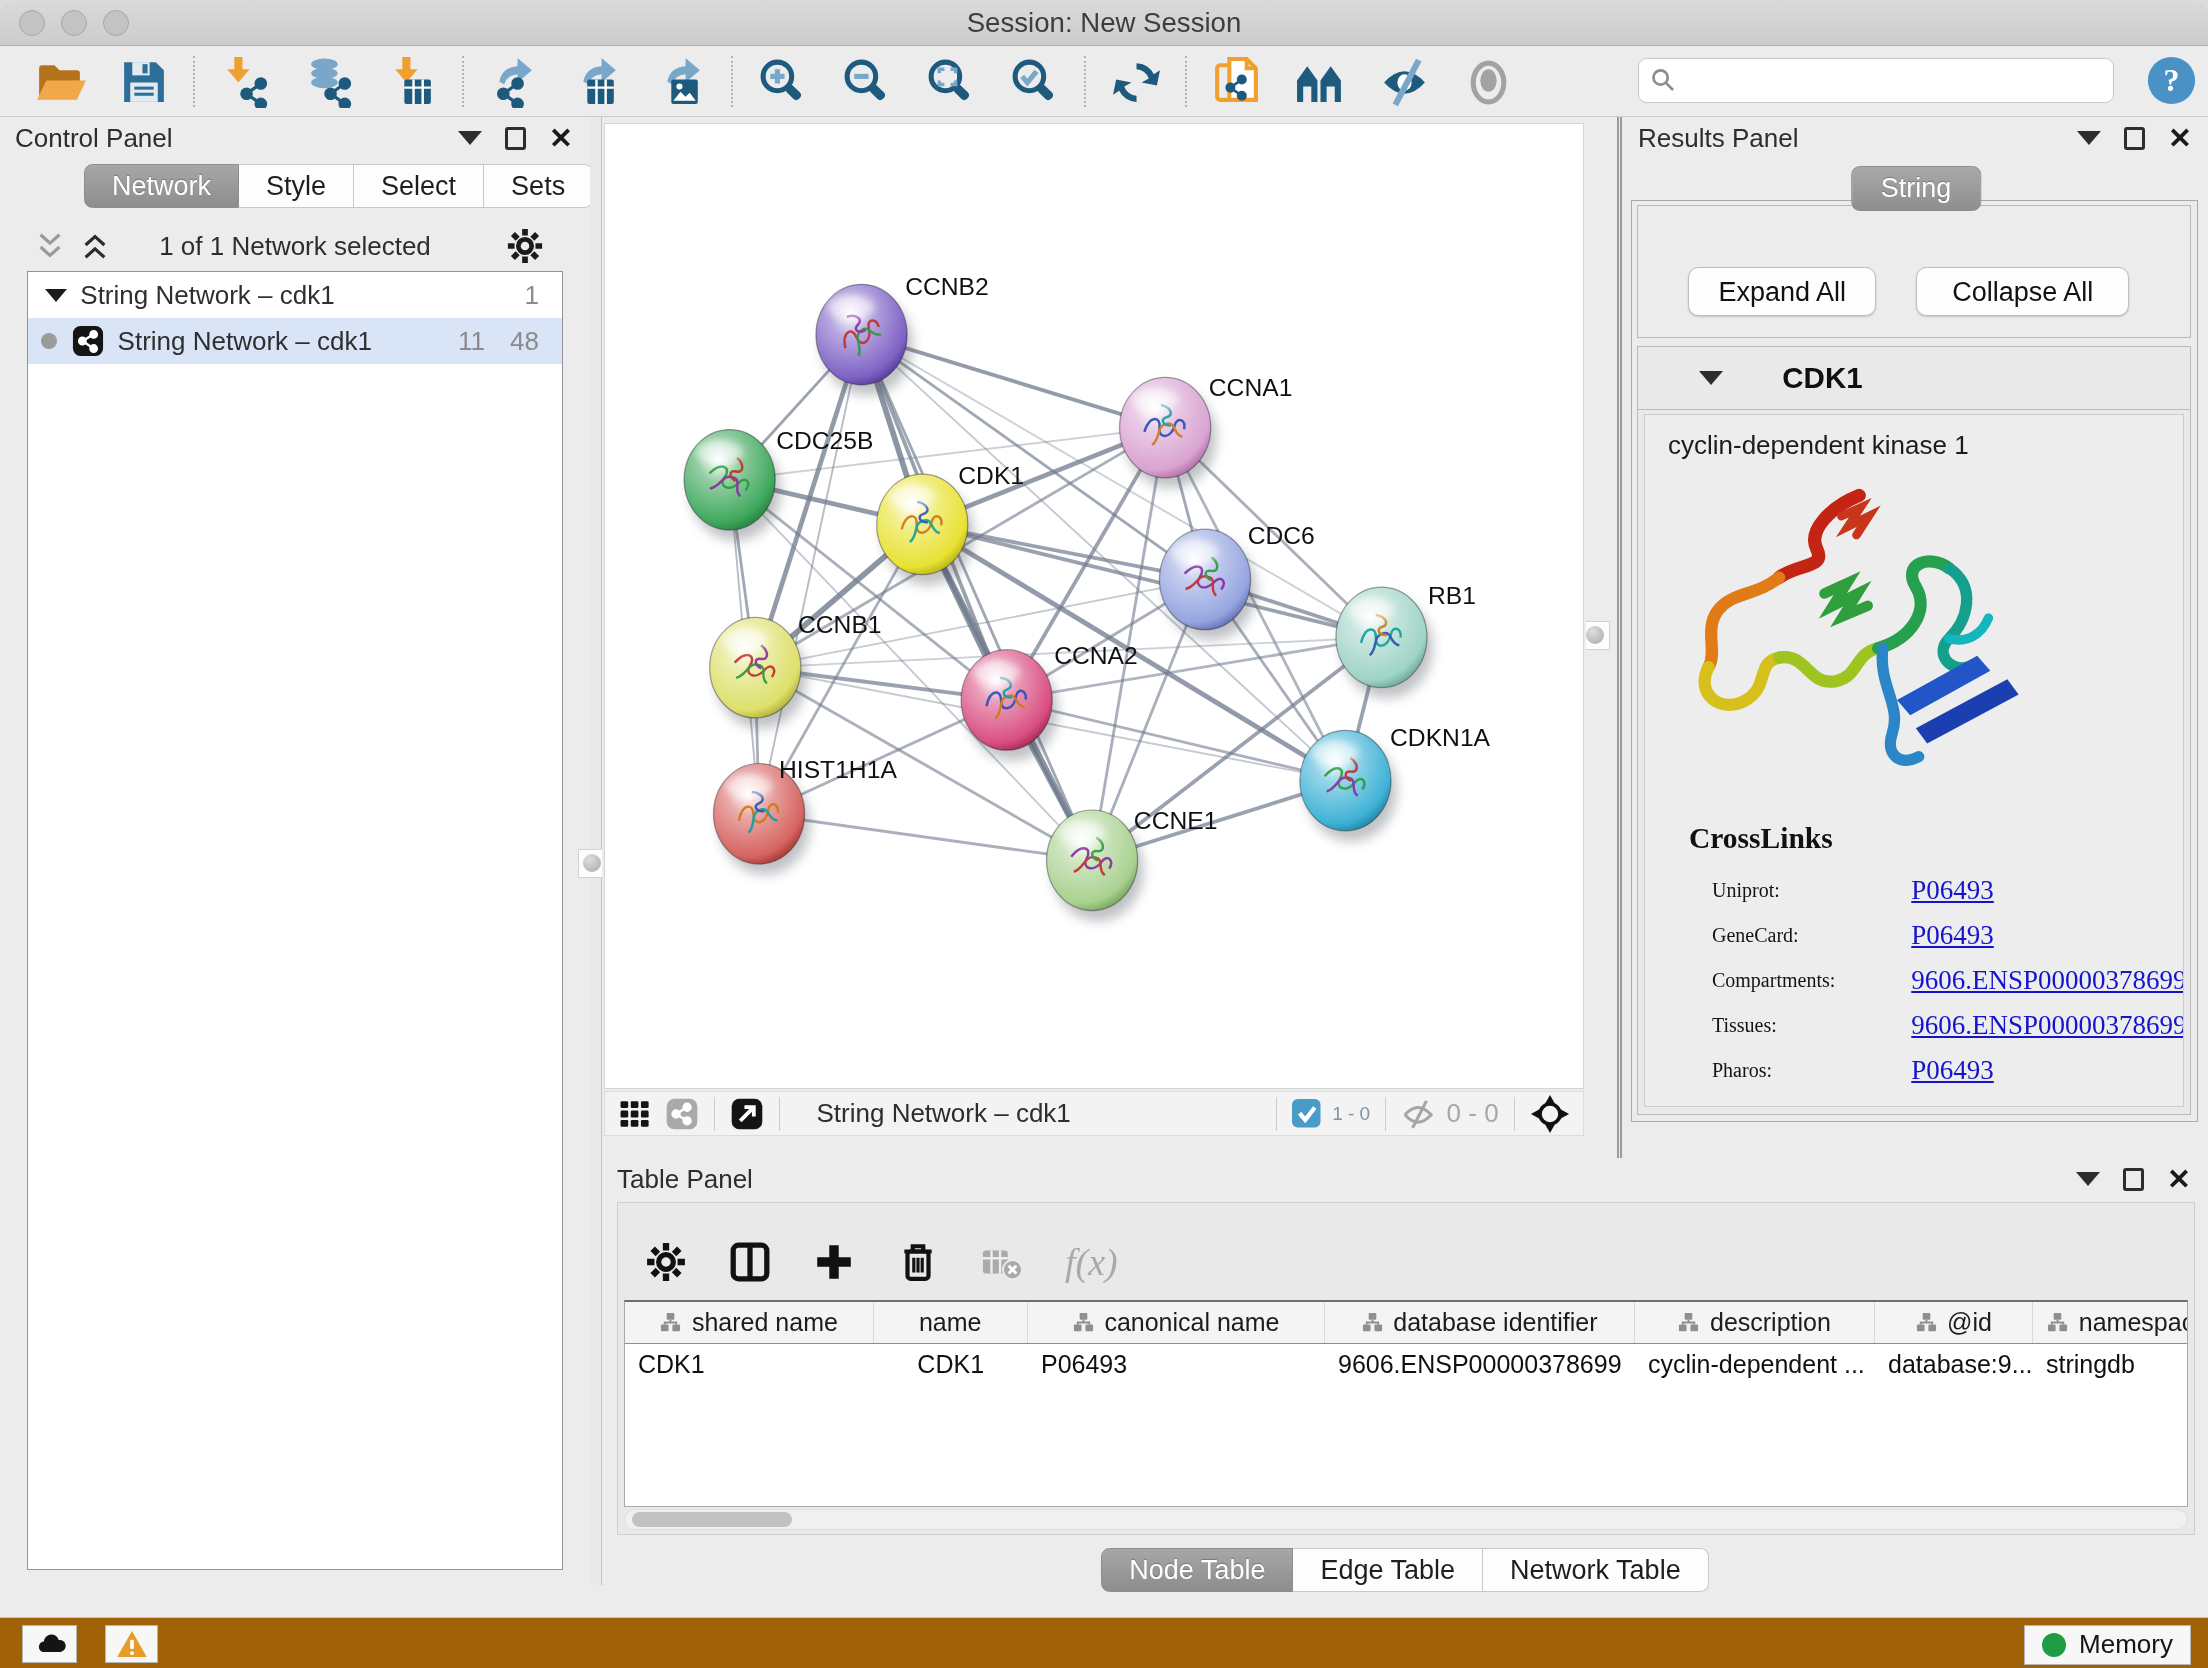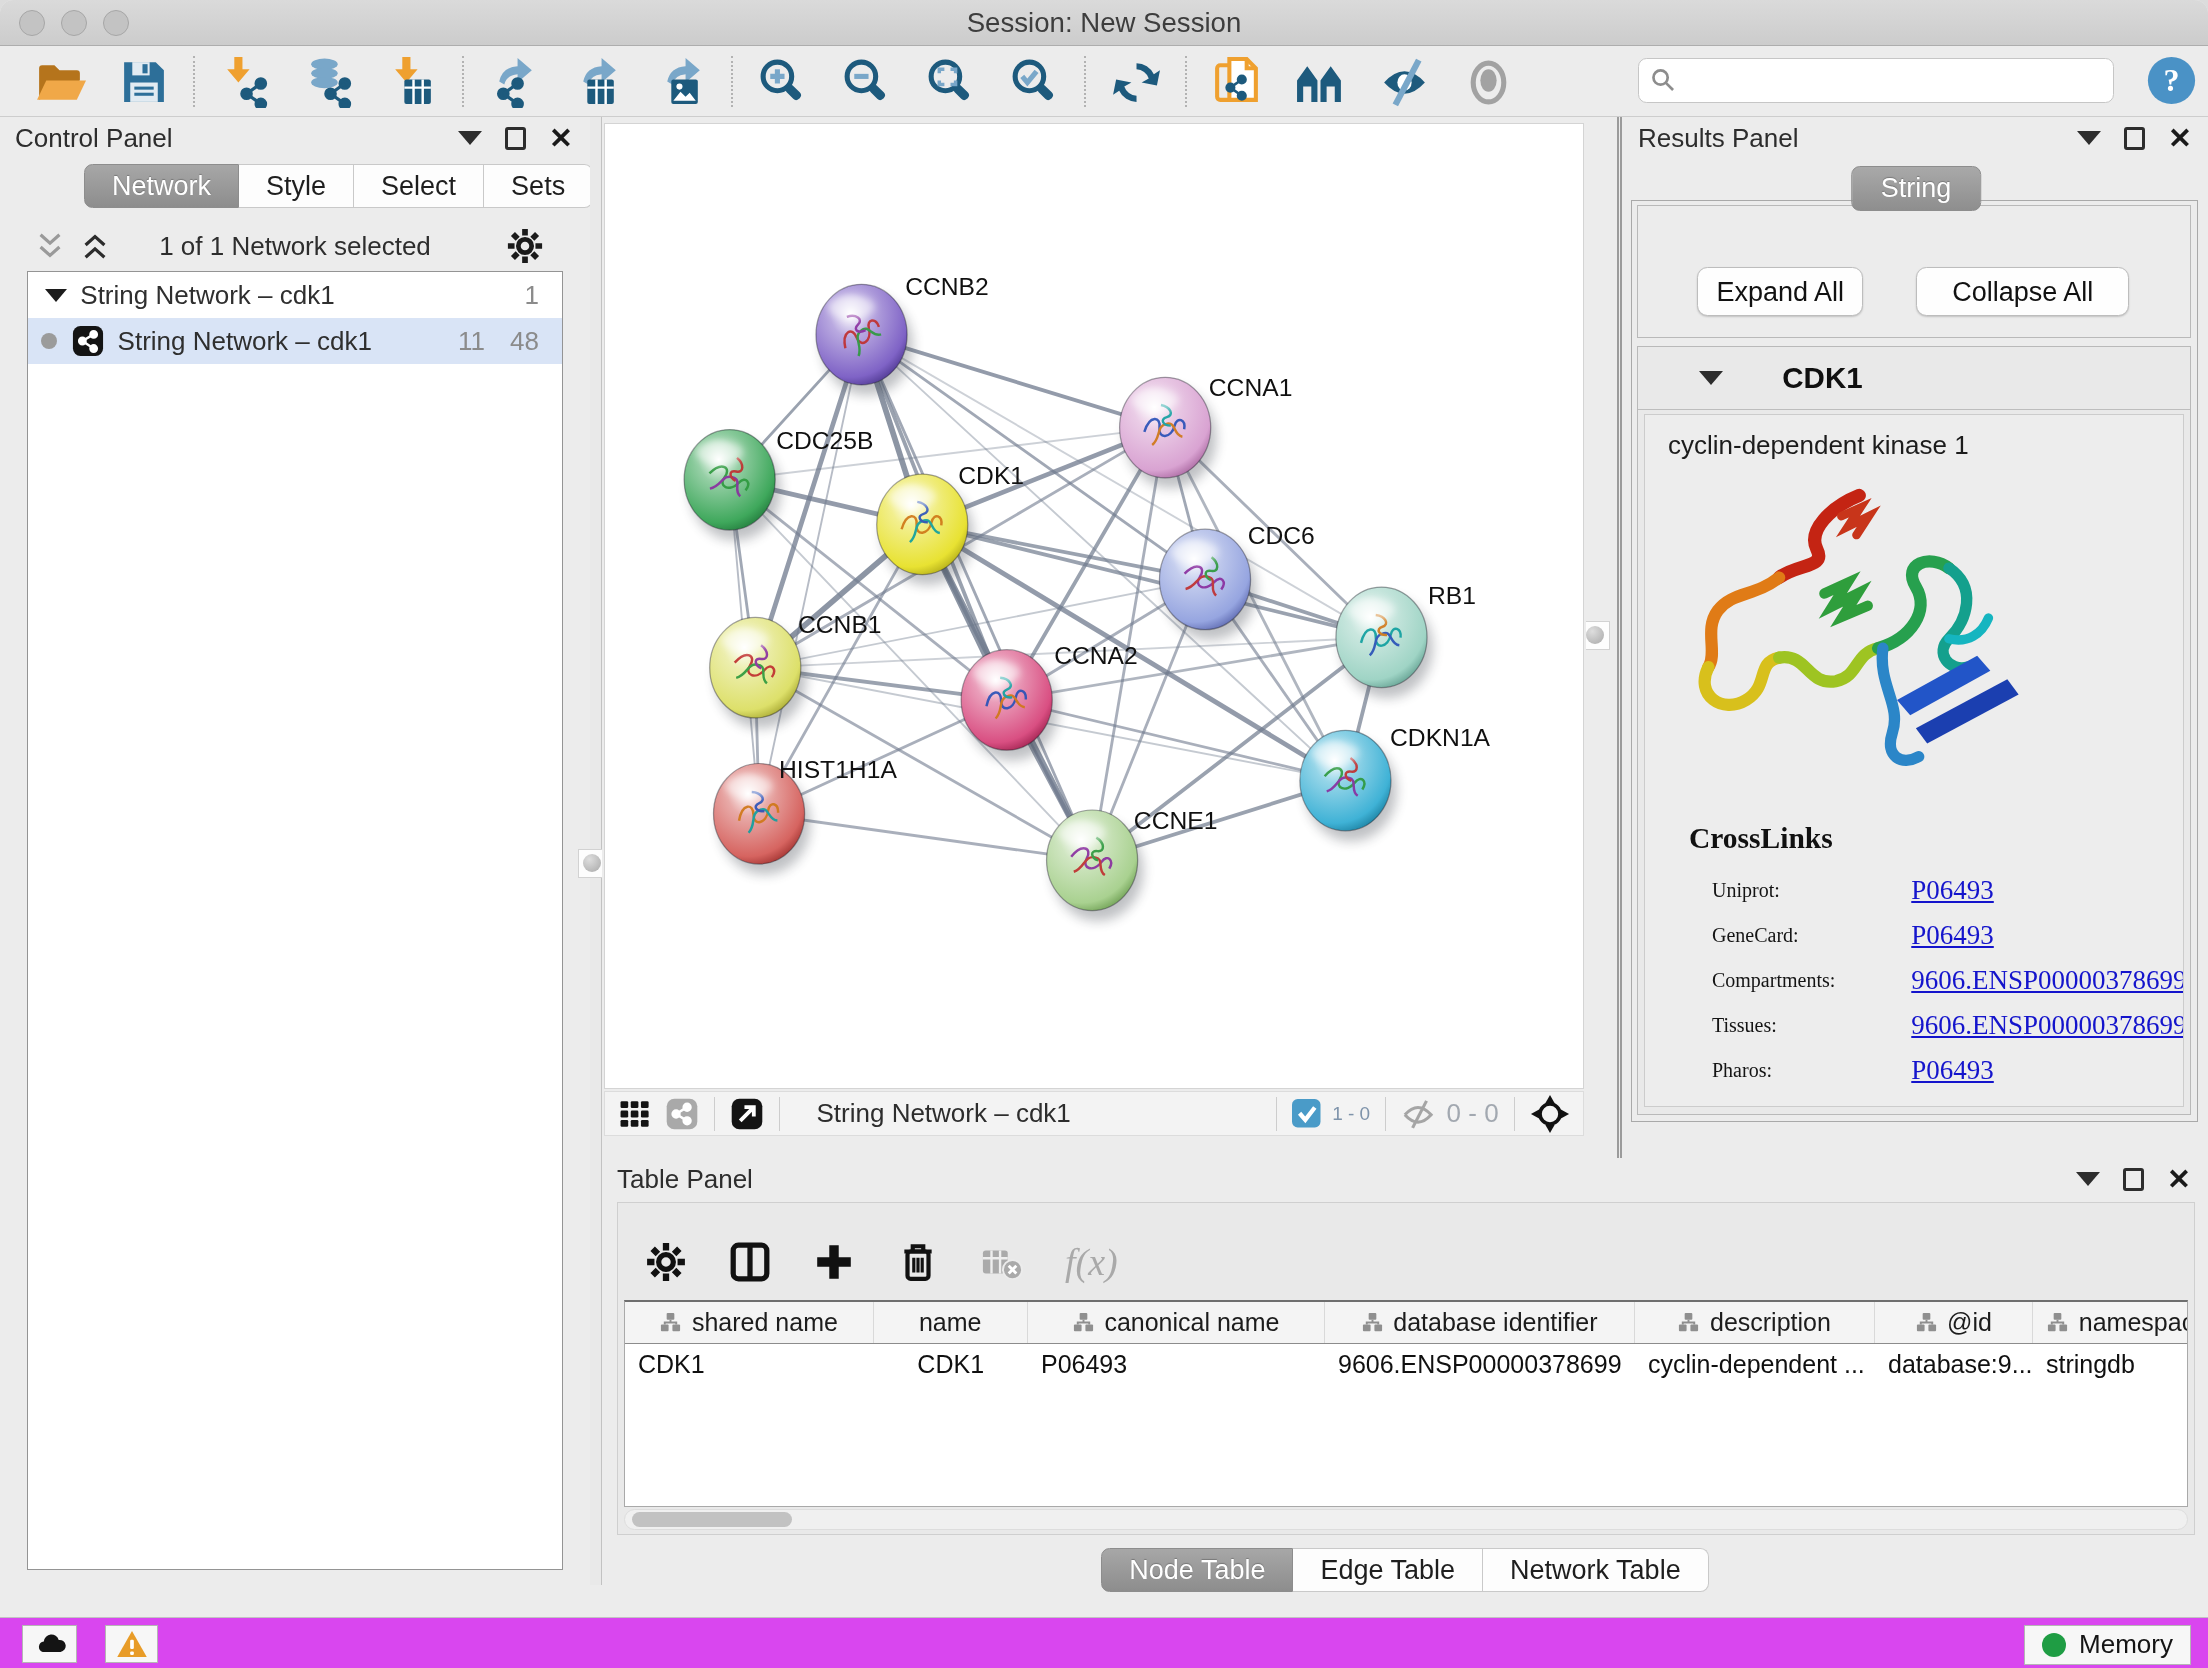--- a/index.html
+++ b/index.html
@@ -98,21 +98,21 @@
   .tp-hcell { display:flex; align-items:center; justify-content:center; gap:9.5px; font-size:25px; color:#1c1c1c; border-right:1px solid #d9d9d9; overflow:hidden; flex:none; }
   .tp-hcell svg { width:23px; height:23px; flex:none; }
   .tp-drow { display:flex; height:40px; align-items:center; }
   .tp-dcell { font-size:25px; color:#101010; padding-left:13.3px; overflow:hidden; white-space:nowrap; flex:none; }
   .tp-dcell.center { text-align:center; padding-left:0; }
   .tp-scroll { position:absolute; left:5.7px; right:5.7px; bottom:3.8px; height:21px; background:#f0f0f0; border:1px solid #dddddd; border-radius:10.5px; }
   .tp-thumb { position:absolute; left:7.6px; top:1.9px; width:160px; height:15px; background:#c2c2c2; border-radius:7.6px; }
   .tp-tabs { position:absolute; left:0; right:0; top:390px; display:flex; justify-content:center; }
 
   
-  .statusbar { position:absolute; left:0; bottom:0; right:0; height:51px; background:#d946ef; border-top:1px solid #c2c2c2; }
+  .statusbar { position:absolute; left:0; bottom:0; right:0; height:51px; background:#a16207; border-top:1px solid #c2c2c2; }
   .sb-btn { position:absolute; top:6.7px; height:38px; background:#f7f7f7; border:1.9px solid #b5b5b5; display:flex; align-items:center; justify-content:center; }
   .sb-btn svg { width:32px; height:32px; }
   .memory-btn { position:absolute; right:17px; top:6.7px; height:40px; padding:0 17px; background:#f7f7f7; border:1.9px solid #b5b5b5; display:flex; align-items:center; gap:13.3px; font-size:26px; color:#141414; }
   .mem-dot { width:24px; height:24px; border-radius:50%; }
 </style>
 </head>
 <body>
 
 <div class="window">
 
@@ -654,21 +654,21 @@
       <span class="panel-title">Results Panel</span>
       <span class="panel-ctrls">
         <span class="tri-down"></span>
         <span class="float-box"></span>
         <span class="x-close">✕</span>
       </span>
     </div>
     <div class="string-tab">String</div>
     <div class="rp-box">
       <div class="rp-btnbox">
-        <div class="rp-btn" style="left:59px;width:166px">Expand All</div>
+        <div class="rp-btn" style="left:50px;width:188px">Expand All</div>
         <div class="rp-btn" style="left:278px;width:213px">Collapse All</div>
       </div>
       <div class="rp-entry">
         <div class="rp-entry-head">
           <span class="tri-down"></span>
           <span class="rp-entry-name">CDK1</span>
         </div>
         <div class="rp-entry-body">
           <div class="rp-desc">cyclin-dependent kinase 1</div>
           <svg class="protein" viewBox="0 0 420 350">

